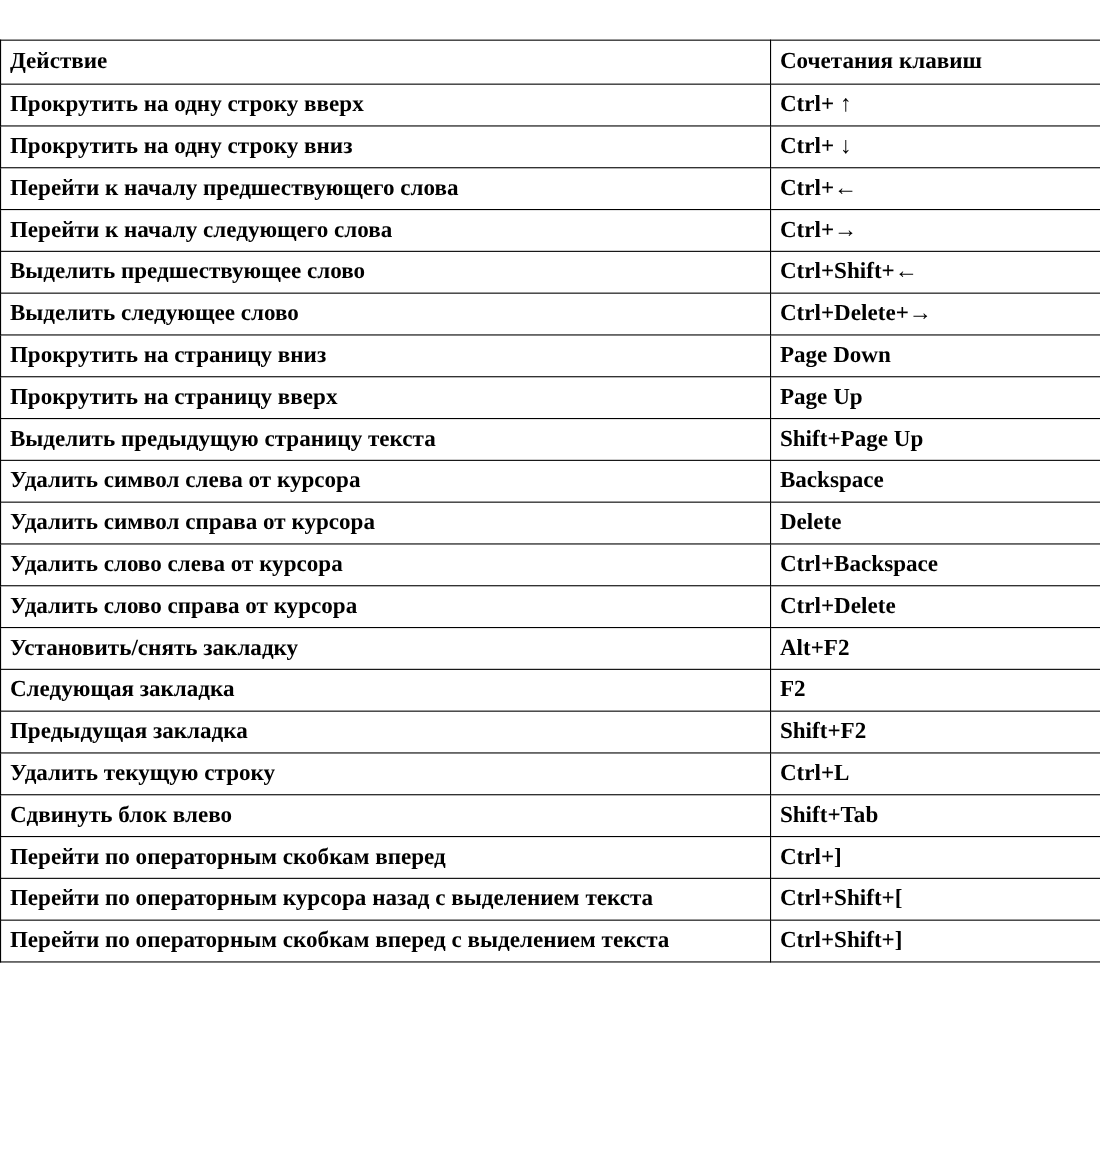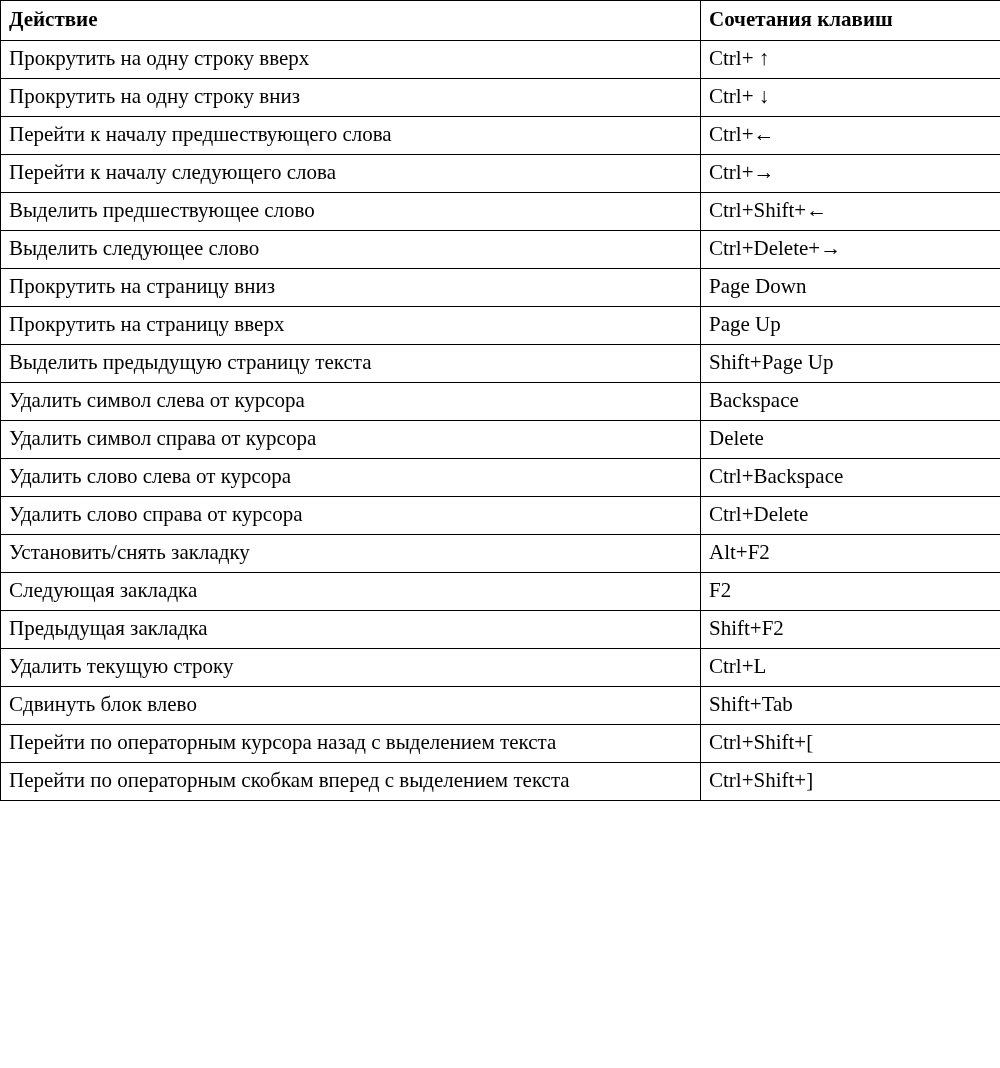--- a/index.html
+++ b/index.html
@@ -9,20 +9,21 @@
   }
   body {
     width: 1000px;
     height: 1068px;
     font-family: "Liberation Serif", serif;
     color: #000000;
   }
   .page {
     width: 1000px;
     box-sizing: border-box;
+    margin-top: 36px;
   }
   table.shortcuts {
     border-collapse: collapse;
     width: 1000px;
     table-layout: fixed;
   }
   table.shortcuts col.col-action { width: 700px; }
   table.shortcuts col.col-keys { width: 300px; }
 
   table.shortcuts th,
@@ -34,21 +35,21 @@
     line-height: 1.32;
     text-align: left;
   }
   table.shortcuts thead th {
     font-weight: bold;
     font-size: 21px;
     padding-top: 5px;
     padding-bottom: 6px;
   }
   table.shortcuts tbody td {
-    font-weight: normal;
+    font-weight: bold;
     height: 28px;
   }
   table.shortcuts tbody td.keys {
     white-space: normal;
   }
   .wrapcell {
     line-height: 1.45;
   }
 </style>
 </head>
@@ -133,20 +134,24 @@
         </tr>
         <tr>
           <td class="action wrapcell">Удалить текущую строку</td>
           <td class="keys">Ctrl+L</td>
         </tr>
         <tr>
           <td class="action wrapcell">Сдвинуть блок влево</td>
           <td class="keys">Shift+Tab</td>
         </tr>
         <tr>
+          <td class="action wrapcell">Перейти по операторным скобкам вперед</td>
+          <td class="keys">Ctrl+]</td>
+        </tr>
+        <tr>
           <td class="action wrapcell">Перейти по операторным курсора назад с выделением текста</td>
           <td class="keys">Ctrl+Shift+[</td>
         </tr>
         <tr>
           <td class="action wrapcell">Перейти по операторным скобкам вперед с выделением текста</td>
           <td class="keys">Ctrl+Shift+]</td>
         </tr>
       </tbody>
   </table>
 </div>

